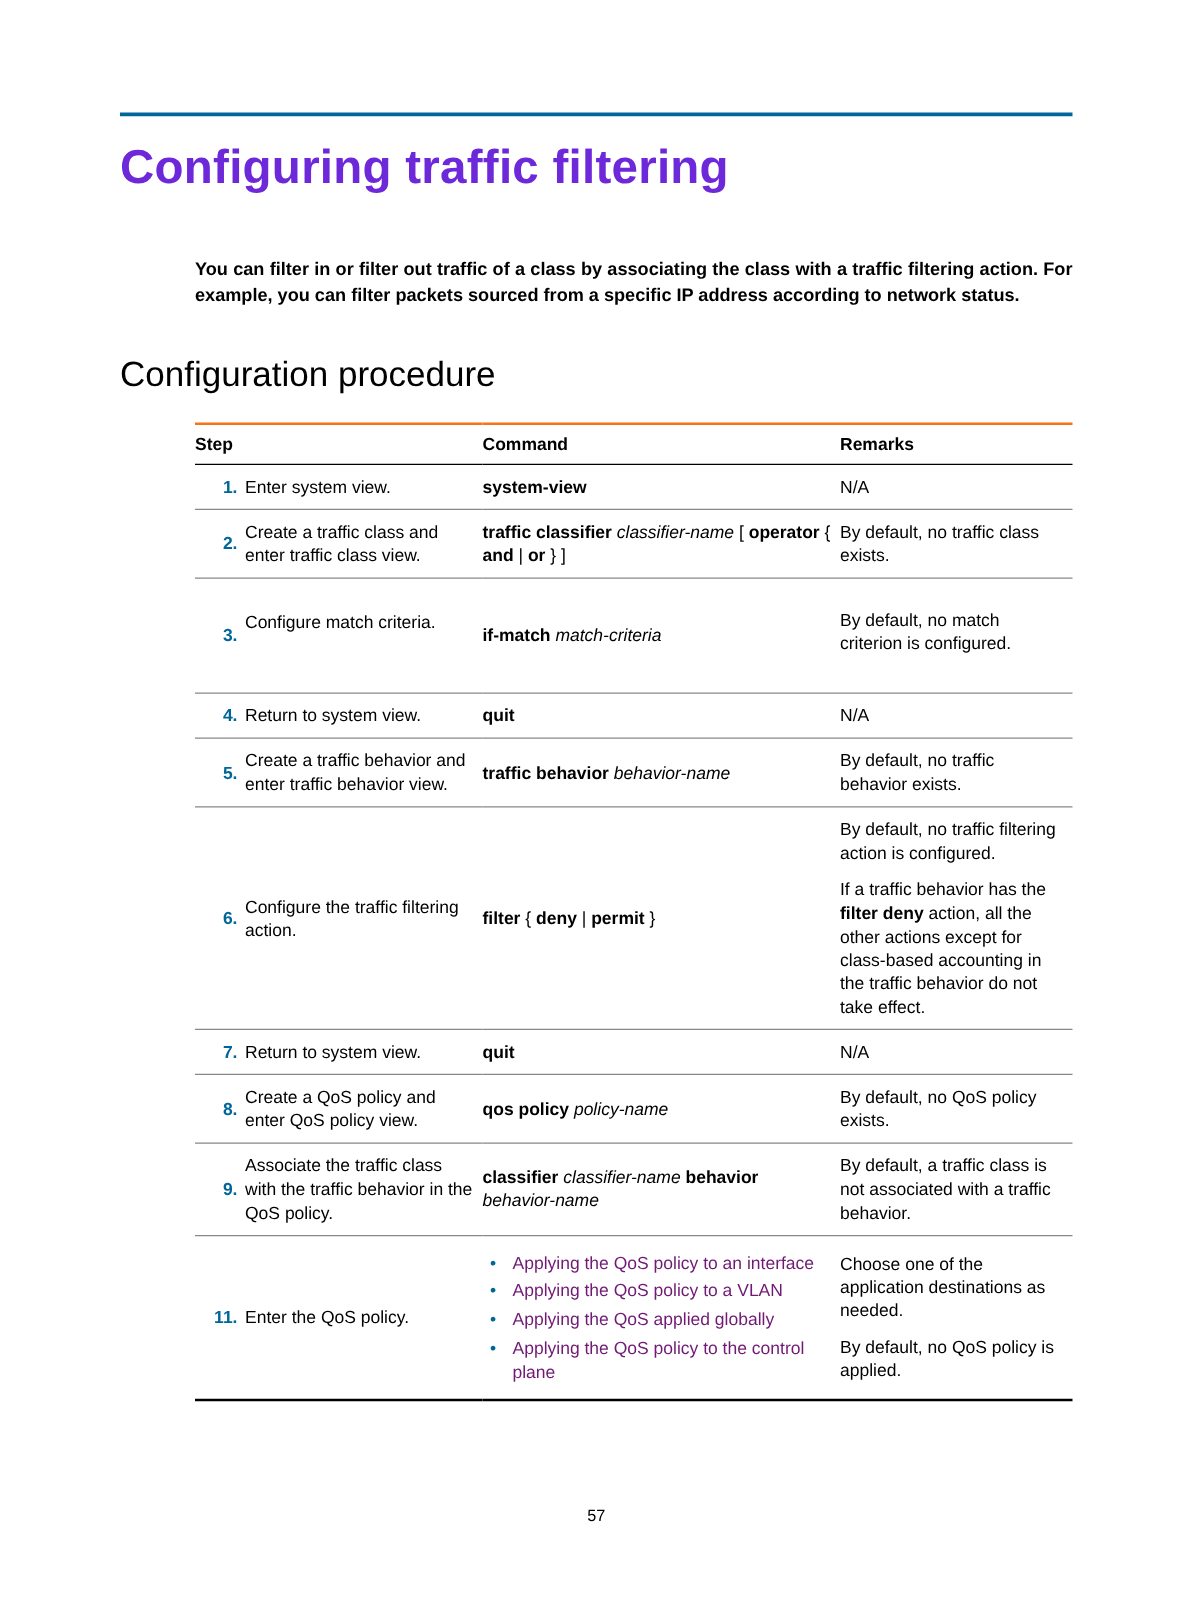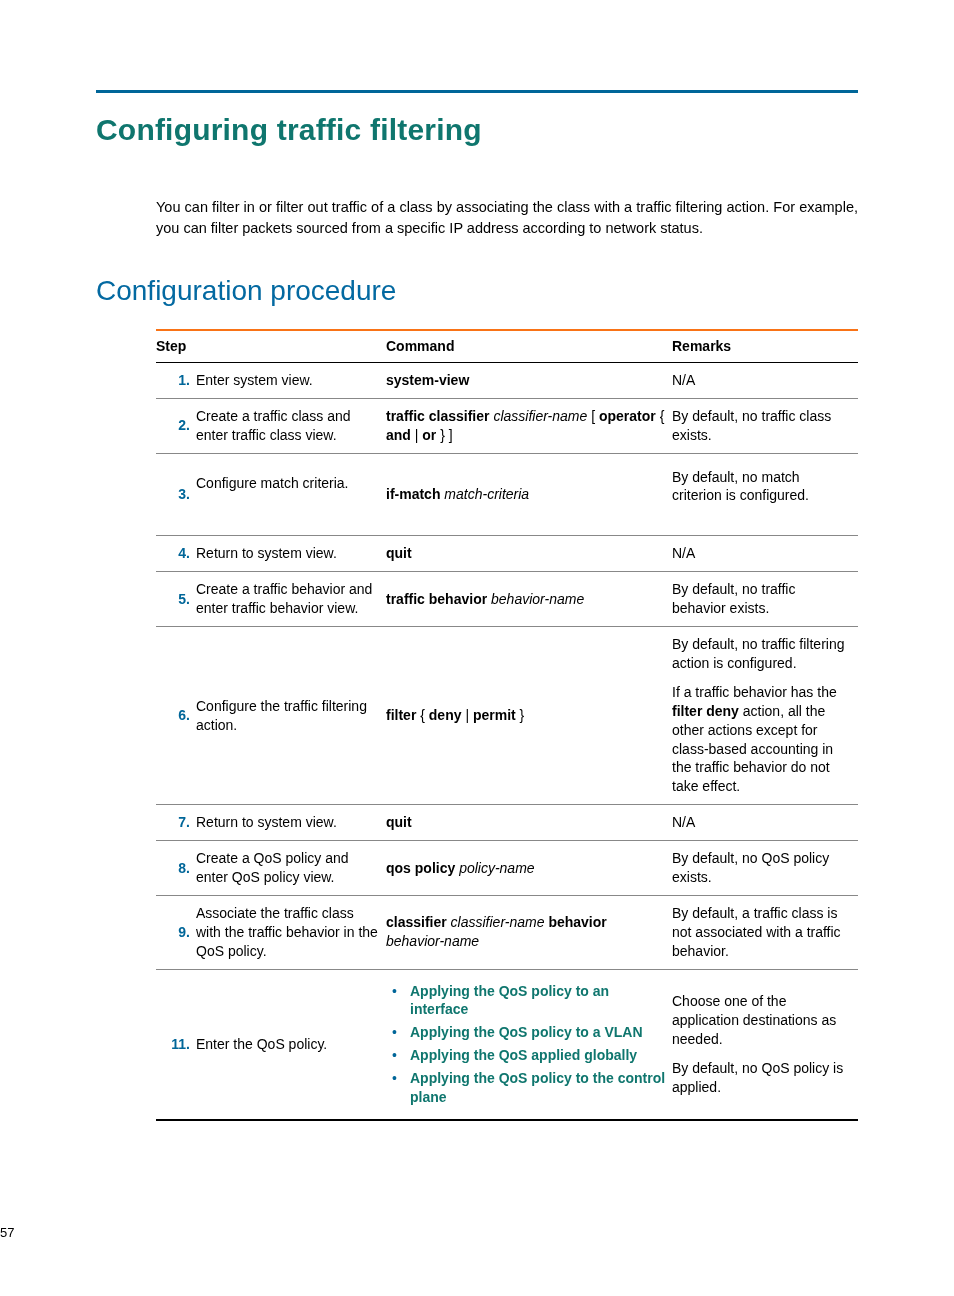--- a/index.html
+++ b/index.html
@@ -15,35 +15,36 @@
     height: 1296px;
     box-sizing: border-box;
     padding: 90px 96px 50px 96px;
     position: relative;
   }
   .top-rule {
     border-top: 3px solid #006699;
     margin-bottom: 20px;
   }
   h1.title {
-    color: #0f766e;
-    font-size: 30px;
+    color: #6d28d9;
+    font-size: 38px;
     font-weight: 700;
     margin: 0 0 50px 0;
     letter-spacing: 0.2px;
   }
   p.intro {
     font-size: 14.5px;
     line-height: 1.45;
     margin: 0 0 36px 0;
     padding-left: 60px;
     text-align: justify;
+    font-weight: bold;
   }
   h2.subtitle {
-    color: #0369a1;
+    color: #000000;
     font-size: 28px;
     font-weight: 400;
     margin: 0 0 22px 0;
   }
   p.lead {
     font-size: 14.5px;
     margin: 0 0 14px 0;
     padding-left: 60px;
   }
   table.steps {
@@ -95,27 +96,27 @@
     padding-left: 4px;
     margin: 4px 0;
     color: #006699;
   }
   ul.links li::before {
     content: "•";
     position: absolute;
     left: -14px;
     color: #006699;
   }
-  .link { color: #0f766e; font-weight: bold; }
+  .link { color: #701a75; }
   .page-num {
     position: absolute;
-    bottom: 56px;
+    bottom: 76px;
     left: 0;
     width: 100%;
-    text-align: left;
+    text-align: center;
     font-size: 13px;
   }
   th.step-head { width: 218px; }
   th.cmd-head  { width: 280px; }
 </style>
 </head>
 <body>
 
 <div class="page">
   <div class="top-rule"></div>
@@ -144,21 +145,21 @@
         <tr>
           <td class="num">2.</td>
           <td class="desc">Create a traffic class and enter traffic class view.</td>
           <td class="cmd"><span class="b">traffic classifier</span> <span class="i">classifier-name</span> [ <span class="b">operator</span> { <span class="b">and</span> | <span class="b">or</span> } ]</td>
           <td class="rem">By default, no traffic class exists.</td>
         </tr>
         <tr>
           <td class="num" style="padding-top: 30px; padding-bottom: 30px;">3.</td>
           <td class="desc" style="padding-bottom: 30px;">Configure match criteria.</td>
           <td class="cmd" style="padding-top: 30px; padding-bottom: 30px; margin-top: 20px;"><span class="b">if-match</span> <span class="i">match-criteria</span></td>
-          <td class="rem" style="padding-top: 14px; padding-bottom: 30px;">By default, no match criterion is configured.</td>
+          <td class="rem" style="padding-top: 24px; padding-bottom: 30px;">By default, no match criterion is configured.</td>
         </tr>
         <tr>
           <td class="num">4.</td>
           <td class="desc">Return to system view.</td>
           <td class="cmd"><span class="b">quit</span></td>
           <td class="rem">N/A</td>
         </tr>
         <tr>
           <td class="num">5.</td>
           <td class="desc">Create a traffic behavior and enter traffic behavior view.</td>

